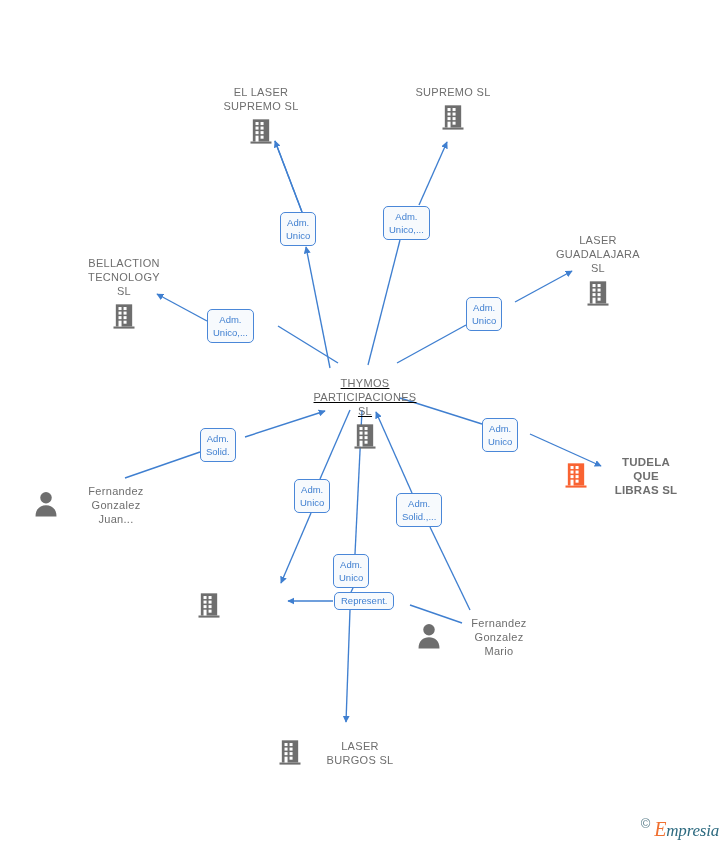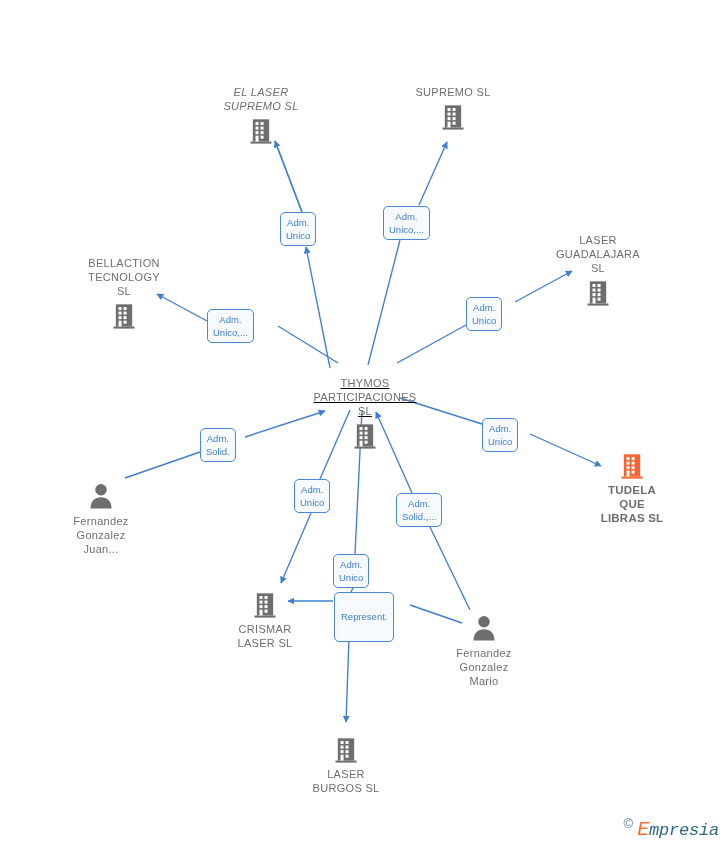--- a/index.html
+++ b/index.html
@@ -17,21 +17,21 @@
   #graph {
     position: absolute;
     left: 0;
     top: 0;
     width: 728px;
     height: 850px;
   }
   .node {
     position: absolute;
     display: flex;
-    flex-direction: column;
+    flex-direction: row;
     align-items: center;
     width: 140px;
     margin-left: -70px;
     z-index: 5;
   }
   .node .icon-wrap {
     display: block;
     line-height: 0;
   }
   .node-label {
@@ -67,37 +67,37 @@
     font-size: 9.5px;
     line-height: 13px;
     text-align: center;
     padding: 3px 5px;
     box-sizing: border-box;
     white-space: pre-line;
     z-index: 10;
   }
   .edge-label.one-line {
     line-height: 12px;
-    padding: 18px 6px;
+    padding: 2px 6px;
   }
   .watermark {
     position: absolute;
     right: 9px;
     bottom: 9px;
     display: flex;
     align-items: center;
     gap: 4px;
     z-index: 20;
   }
   .watermark .copy {
     font-size: 13px;
     color: #5b7f8c;
   }
   .watermark .brand {
-    font-family: Liberation Mono, monospace;
+    font-family: Liberation Serif, serif;
     font-style: italic;
     font-size: 17px;
     color: #2e6b80;
     letter-spacing: -0.2px;
     margin-top: 12px;
   }
   .watermark .brand .cap {
     color: #f07030;
     font-size: 20px;
   }
@@ -141,21 +141,21 @@
     <path marker-end="none" d="M 362 410 L 355 554"></path>
     <path marker-end="none" d="M 353 588 L 351 592"></path>
     <path d="M 350 610 L 346 722"></path>
 
     <path marker-end="none" d="M 462 623 L 410 605"></path>
     <path d="M 333 601 L 288 601"></path>
   </g>
 </svg>
 
 <div id="nodes-layer">
-    <div class="node label-top" style="left: 261px; top: 85px; font-style: italic;">
+    <div class="node label-top" style="left: 261px; top: 85px;">
       <span class="icon-wrap"><svg width="28" height="28" viewBox="0 0 24 24" aria-hidden="true">
           <rect x="5" y="2" width="14" height="19" fill="#6e6e6e"></rect>
           <rect x="3" y="21" width="18" height="1.8" fill="#6e6e6e"></rect>
           <rect x="7.3" y="4.3" width="2.6" height="2.6" fill="#ffffff"></rect>
           <rect x="11.6" y="4.3" width="2.6" height="2.6" fill="#ffffff"></rect>
           <rect x="7.3" y="8.2" width="2.6" height="2.6" fill="#ffffff"></rect>
           <rect x="11.6" y="8.2" width="2.6" height="2.6" fill="#ffffff"></rect>
           <rect x="7.3" y="12.1" width="2.6" height="2.6" fill="#ffffff"></rect>
           <rect x="11.6" y="12.1" width="2.6" height="2.6" fill="#ffffff"></rect>
           <rect x="7.3" y="16" width="2.6" height="5" fill="#ffffff"></rect>
@@ -262,22 +262,20 @@
           <rect x="3" y="21" width="18" height="1.8" fill="#6e6e6e"></rect>
           <rect x="7.3" y="4.3" width="2.6" height="2.6" fill="#ffffff"></rect>
           <rect x="11.6" y="4.3" width="2.6" height="2.6" fill="#ffffff"></rect>
           <rect x="7.3" y="8.2" width="2.6" height="2.6" fill="#ffffff"></rect>
           <rect x="11.6" y="8.2" width="2.6" height="2.6" fill="#ffffff"></rect>
           <rect x="7.3" y="12.1" width="2.6" height="2.6" fill="#ffffff"></rect>
           <rect x="11.6" y="12.1" width="2.6" height="2.6" fill="#ffffff"></rect>
           <rect x="7.3" y="16" width="2.6" height="5" fill="#ffffff"></rect>
           <rect x="11.6" y="16" width="2.6" height="2.6" fill="#ffffff"></rect>
         </svg></span>
-      <div class="node-label">CRISMAR
-LASER  SL</div>
     </div>
     <div class="node label-bottom" style="left: 484px; top: 613px;">
       <span class="icon-wrap"><svg width="30" height="30" viewBox="0 0 24 24" aria-hidden="true">
           <circle cx="12" cy="7" r="4.6" fill="#6e6e6e"></circle>
           <path d="M3.6 22 C3.6 15.8 7.4 13 12 13 C16.6 13 20.4 15.8 20.4 22 Z" fill="#6e6e6e"></path>
         </svg></span>
       <div class="node-label">Fernandez
 Gonzalez
 Mario</div>
     </div>

